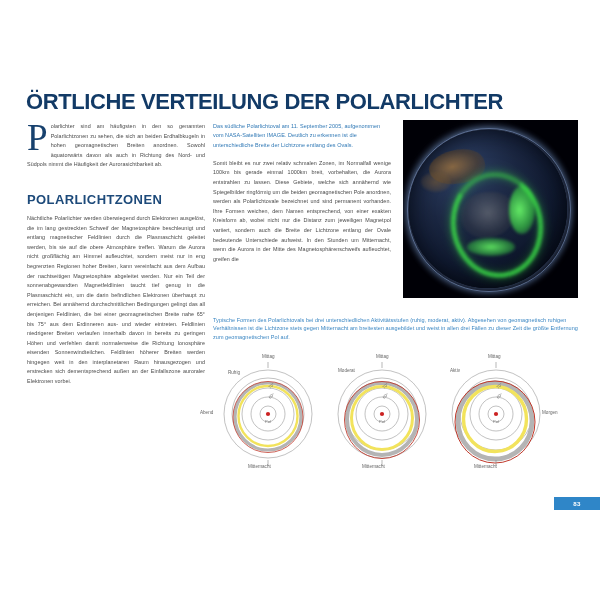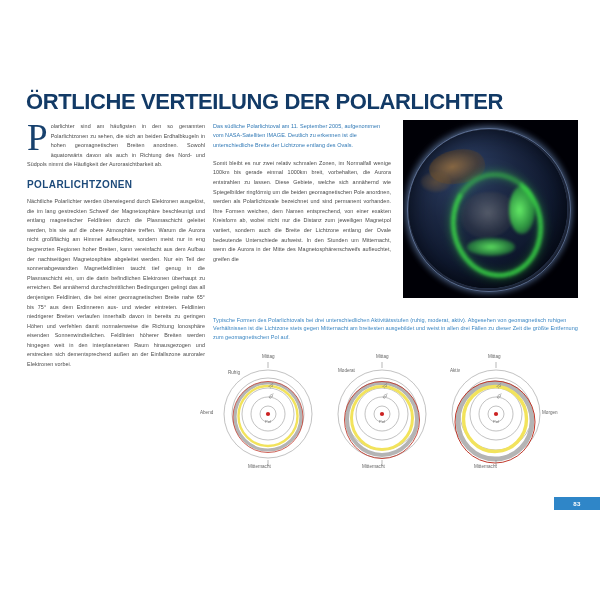--- a/index.html
+++ b/index.html
@@ -30,22 +30,22 @@
     margin:1px 3px 0 0;
   }
   .body-text{
     font-size:5.4px;line-height:9.6px;
     color:#4a4a4a;text-align:justify;
     letter-spacing:0.05px;
     -webkit-font-smoothing:antialiased;
   }
   .intro{min-height:46px;}
   .subhead{
-    margin:9px 0 7px 0;
-    font-size:10px;font-weight:bold;
+    margin:22px 0 7px 0;
+    font-size:13px;font-weight:bold;
     color:#1d4a7a;letter-spacing:0.4px;
   }
   .col1 p{margin:0 0 7px 0;}
 
   
   .col2{
     position:absolute;left:213px;top:122px;width:178px;
   }
   .caption-blue{
     font-size:5.5px;line-height:9.3px;

